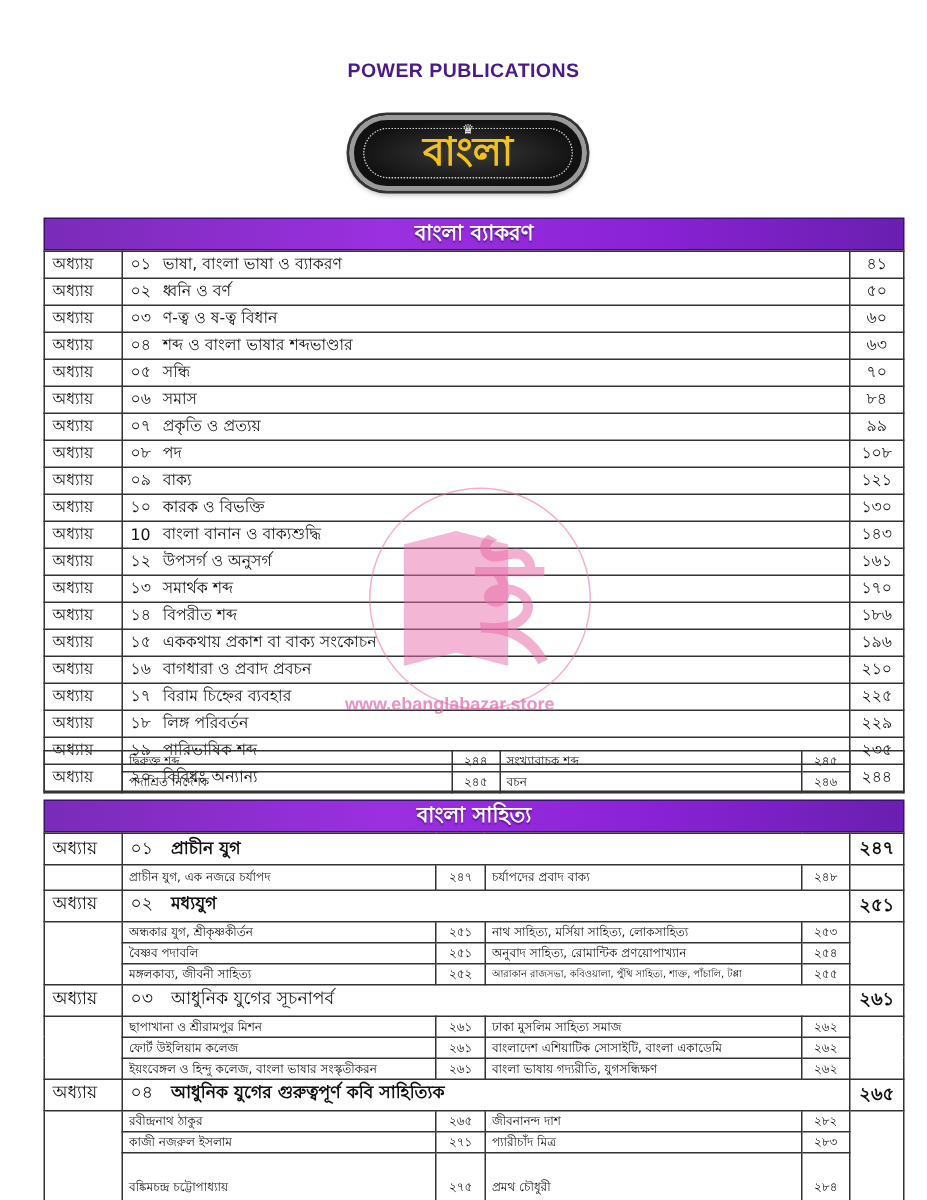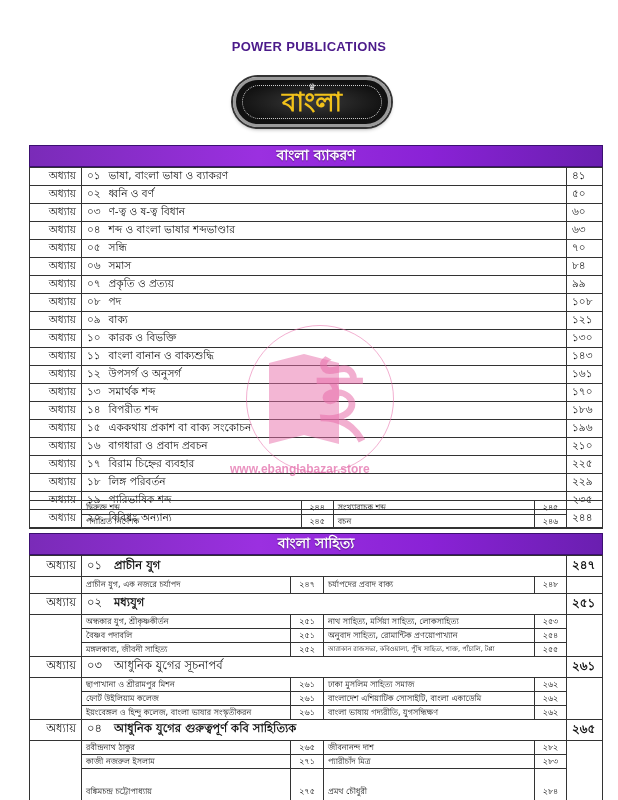--- a/index.html
+++ b/index.html
@@ -26,24 +26,24 @@
 
   .section-band {
     position: absolute; left: 29px; width: 574px; height: 22px;
     background: linear-gradient(90deg, #7a2bb8 0%, #9b30e0 40%, #8a22d6 70%, #6a1fb0 100%);
     border: 1px solid #3b1070; display: flex; align-items: center; justify-content: center;
   }
   .section-band span { color: #fff; font-size: 14px; font-weight: bold; text-shadow: 0 1px 1px rgba(0,0,0,0.4); }
 
   table { border-collapse: collapse; position: absolute; left: 29px; width: 545px; }
   td { border: 1px solid #333; font-size: 10.5px; height: 16.6px; padding: 0 5px; white-space: nowrap; }
-  td.lab { width: 52px; text-align: right; }
+  td.lab { width: 52px; text-align: left; }
   td.num { width: 20px; padding-right: 0; border-right: none; }
   td.title { border-left: none; }
-  td.page { width: 36px; text-align: left; margin-left: 48px; }
+  td.page { width: 36px; text-align: center; margin-left: 48px; }
 
   .sub td { font-size: 8px; height: 12px; padding: 0 4px; }
   .sub td.sp { width: 32px; text-align: center; }
 
   .lit td.lab { font-size: 11px; }
   .lit tr.head td { height: 17px; font-size: 11.5px; }
   .lit tr.head td.page { font-size: 12px; }
 
   .watermark {
     position: absolute; left: 246px; top: 325px; width: 148px; height: 148px;
@@ -127,21 +127,21 @@
         <td class="page">১২১</td>
       </tr>
       <tr>
         <td class="lab">অধ্যায়</td>
         <td class="num" style="width: 22px;">১০</td>
         <td class="title">কারক ও বিভক্তি</td>
         <td class="page">১৩০</td>
       </tr>
       <tr>
         <td class="lab">অধ্যায়</td>
-        <td class="num" style="width: 22px;">১১</td>
+        <td class="num" style="width: 22px;">10</td>
         <td class="title">বাংলা বানান ও বাক্যশুদ্ধি</td>
         <td class="page">১৪৩</td>
       </tr>
       <tr>
         <td class="lab">অধ্যায়</td>
         <td class="num" style="width: 22px;">১২</td>
         <td class="title">উপসর্গ ও অনুসর্গ</td>
         <td class="page">১৬১</td>
       </tr>
       <tr>

